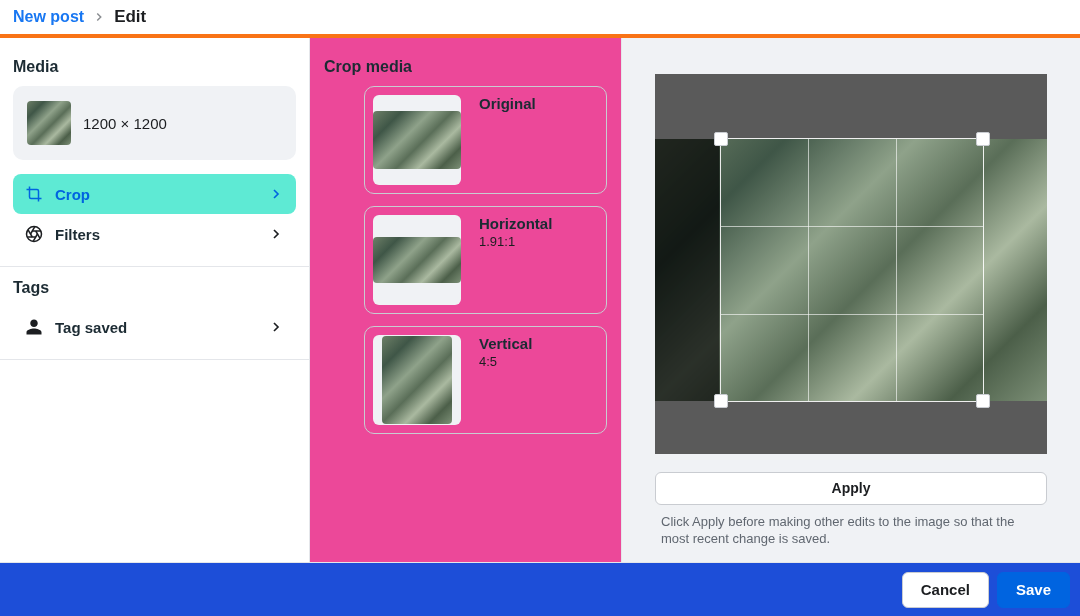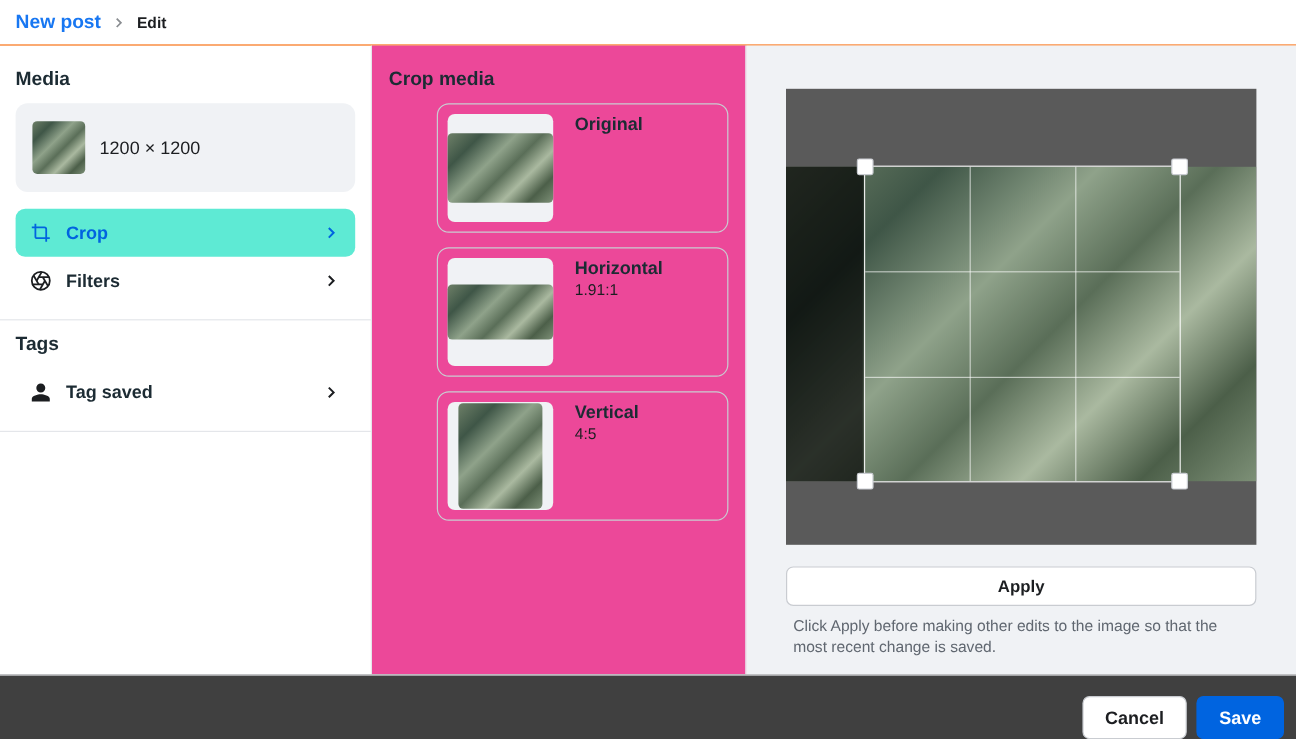--- a/index.html
+++ b/index.html
@@ -11,36 +11,36 @@
     background: #fff;
     width: 1080px;
     height: 616px;
     overflow: hidden;
     position: relative;
   }
   .breadcrumb {
     display: flex;
     align-items: center;
     padding: 10px 13px;
-    border-bottom: 1px solid #f97316;
+    border-bottom: 4px solid #f97316;
     gap: 8px;
     height: 38px;
   }
   .breadcrumb a {
     color: #1877f2;
     font-size: 16px;
     font-weight: 600;
     text-decoration: none;
   }
   .breadcrumb .chev {
     color: #8a8d91;
     display: inline-flex;
   }
   .breadcrumb .current {
-    font-size: 13px;
+    font-size: 17px;
     font-weight: 700;
     color: #1c1e21;
   }
   .body {
     display: flex;
     height: calc(100% - 38px - 54px);
   }
   
   .sidebar {
     width: 310px;
@@ -205,24 +205,24 @@
     padding: 0 6px;
   }
   
   .footer {
     position: absolute;
     bottom: 0; left: 0; right: 0;
     height: 54px;
     border-top: 1px solid #e4e6ea;
     display: flex;
     justify-content: flex-end;
-    align-items: flex-end;
+    align-items: center;
     padding: 0 10px;
     gap: 8px;
-    background: #404040;
+    background: #1d4ed8;
   }
   .btn {
     height: 36px;
     padding: 0 18px;
     border-radius: 6px;
     font-size: 15px;
     font-weight: 600;
     cursor: pointer;
   }
   .btn-secondary {

